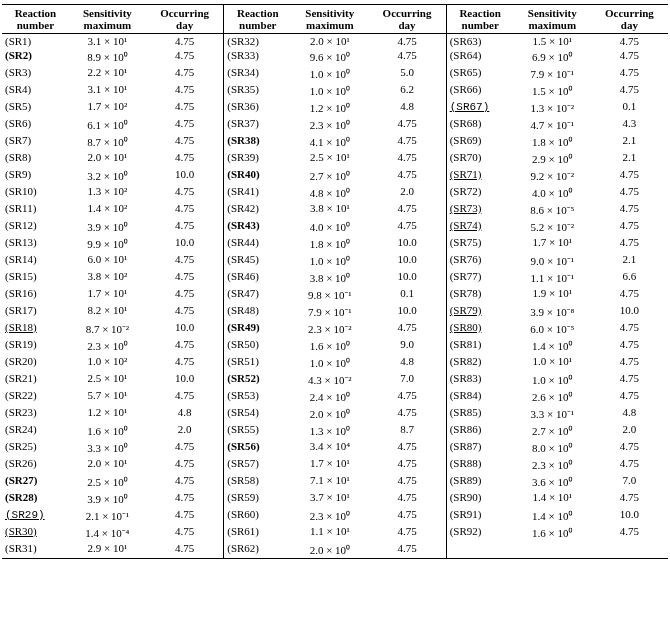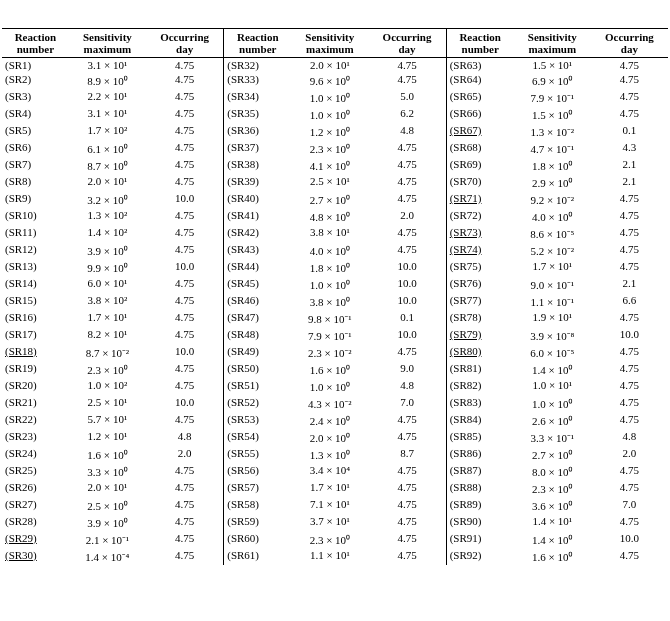--- a/index.html
+++ b/index.html
@@ -5,21 +5,20 @@
     * { margin: 0; padding: 0; box-sizing: border-box; }
     body {
       font-family: "Times New Roman", Times, serif;
       font-size: 11px;
       background: #fff;
       color: #000;
     }
     .table-container {
       padding: 4px 2px;
       width: 670px;
-      margin-top: 24px;
     }
     table {
       width: 100%;
       border-collapse: collapse;
     }
     th {
       font-weight: bold;
       text-align: center;
       border-top: 1.5px solid #000;
       border-bottom: 1px solid #000;
@@ -30,22 +29,22 @@
     td {
       padding: 1px 3px;
       font-size: 11px;
       vertical-align: top;
       text-align: center;
       white-space: nowrap;
     }
     td:first-child, td:nth-child(4), td:nth-child(7) {
       text-align: left;
     }
-    .bold { font-weight: normal; }
-    .underline { text-decoration: underline; }
+    .bold { font-weight: bold; }
+    .underline { text-decoration: underline; font-family: Liberation Mono, monospace; }
     .bold-underline { font-weight: normal; text-decoration: underline; }
     .col-sep {
       border-left: 1px solid #000;
     }
     .last-row td {
       border-bottom: 1.5px solid #000;
     }
   </style>
 </head>
 <body>
@@ -389,15 +388,26 @@
           <td><span class="bold-underline">(SR30)</span></td>
           <td><span>1.4 × 10⁻⁴</span></td>
           <td><span>4.75</span></td>
           <td class="col-sep"><span>(SR61)</span></td>
           <td><span>1.1 × 10¹</span></td>
           <td><span>4.75</span></td>
           <td class="col-sep"><span>(SR92)</span></td>
           <td><span>1.6 × 10⁰</span></td>
           <td><span>4.75</span></td>
         </tr>
+        <tr class="last-row">
+          <td><span>(SR31)</span></td>
+          <td><span>2.9 × 10¹</span></td>
+          <td><span>4.75</span></td>
+          <td class="col-sep"><span>(SR62)</span></td>
+          <td><span>2.0 × 10⁰</span></td>
+          <td><span>4.75</span></td>
+          <td class="col-sep"><span></span></td>
+          <td><span></span></td>
+          <td><span></span></td>
+        </tr>
       </tbody>
   </table>
 </div>
 
 </body></html>

